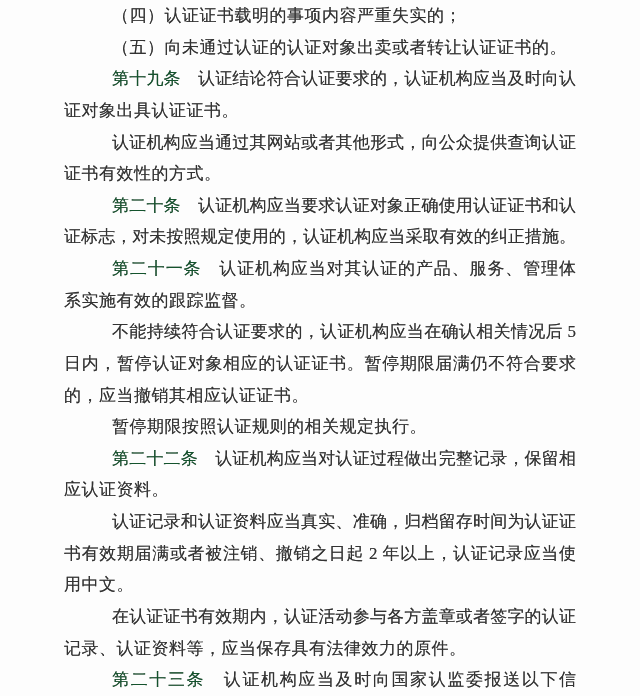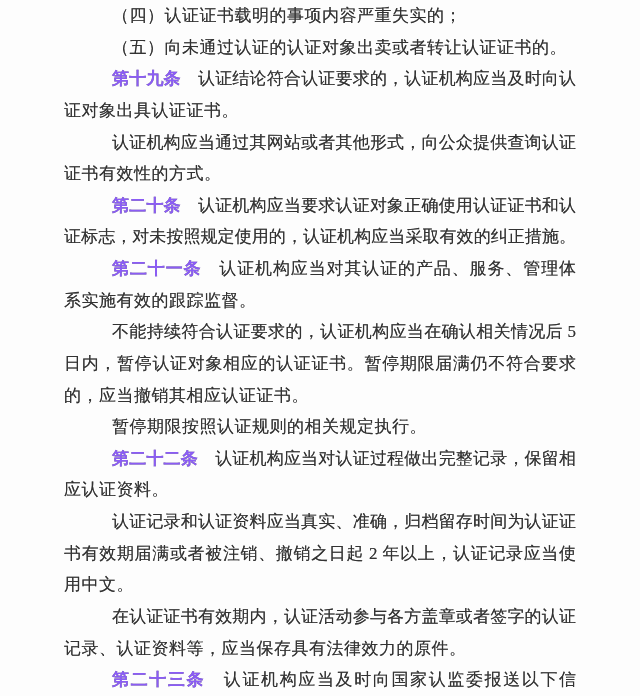--- a/index.html
+++ b/index.html
@@ -32,20 +32,20 @@
   }
   .line.indent { padding-left: 48px; }
   .line.justify {
     white-space: normal;
     text-align: justify;
     text-align-last: justify;
     text-justify: inter-character;
   }
   .line:not(.justify) { letter-spacing: 0.5px; }
   .seg { display: inline; }
-  .seg.bold { font-weight: 700; color: #8b5cf6; }
+  .seg.bold { font-weight: 400; color: #14532d; }
 </style>
 </head>
 <body style="background: rgb(253, 253, 253);">
 
 <div class="page" style="color: rgb(51, 51, 51);">
   <div style="display:contents;"><div class="line indent"><span class="seg">（四）认证证书载明的事项内容严重失实的；</span></div><div class="line indent"><span class="seg">（五）向未通过认证的认证对象出卖或者转让认证证书的。</span></div><div class="line indent justify"><span class="seg bold">第十九条</span><span class="seg">　认证结论符合认证要求的，认证机构应当及时向认</span></div><div class="line"><span class="seg">证对象出具认证证书。</span></div><div class="line indent justify"><span class="seg">认证机构应当通过其网站或者其他形式，向公众提供查询认证</span></div><div class="line"><span class="seg">证书有效性的方式。</span></div><div class="line indent justify"><span class="seg bold">第二十条</span><span class="seg">　认证机构应当要求认证对象正确使用认证证书和认</span></div><div class="line justify"><span class="seg">证标志，对未按照规定使用的，认证机构应当采取有效的纠正措施。</span></div><div class="line indent justify"><span class="seg bold">第二十一条</span><span class="seg">　认证机构应当对其认证的产品、服务、管理体</span></div><div class="line"><span class="seg">系实施有效的跟踪监督。</span></div><div class="line indent justify"><span class="seg">不能持续符合认证要求的，认证机构应当在确认相关情况后 5</span></div><div class="line justify"><span class="seg">日内，暂停认证对象相应的认证证书。暂停期限届满仍不符合要求</span></div><div class="line"><span class="seg">的，应当撤销其相应认证证书。</span></div><div class="line indent"><span class="seg">暂停期限按照认证规则的相关规定执行。</span></div><div class="line indent justify"><span class="seg bold">第二十二条</span><span class="seg">　认证机构应当对认证过程做出完整记录，保留相</span></div><div class="line"><span class="seg">应认证资料。</span></div><div class="line indent justify"><span class="seg">认证记录和认证资料应当真实、准确，归档留存时间为认证证</span></div><div class="line justify"><span class="seg">书有效期届满或者被注销、撤销之日起 2 年以上，认证记录应当使</span></div><div class="line"><span class="seg">用中文。</span></div><div class="line indent justify"><span class="seg">在认证证书有效期内，认证活动参与各方盖章或者签字的认证</span></div><div class="line"><span class="seg">记录、认证资料等，应当保存具有法律效力的原件。</span></div><div class="line indent justify"><span class="seg bold">第二十三条</span><span class="seg">　认证机构应当及时向国家认监委报送以下信</span></div></div>
 </div>
 
 </body></html>

